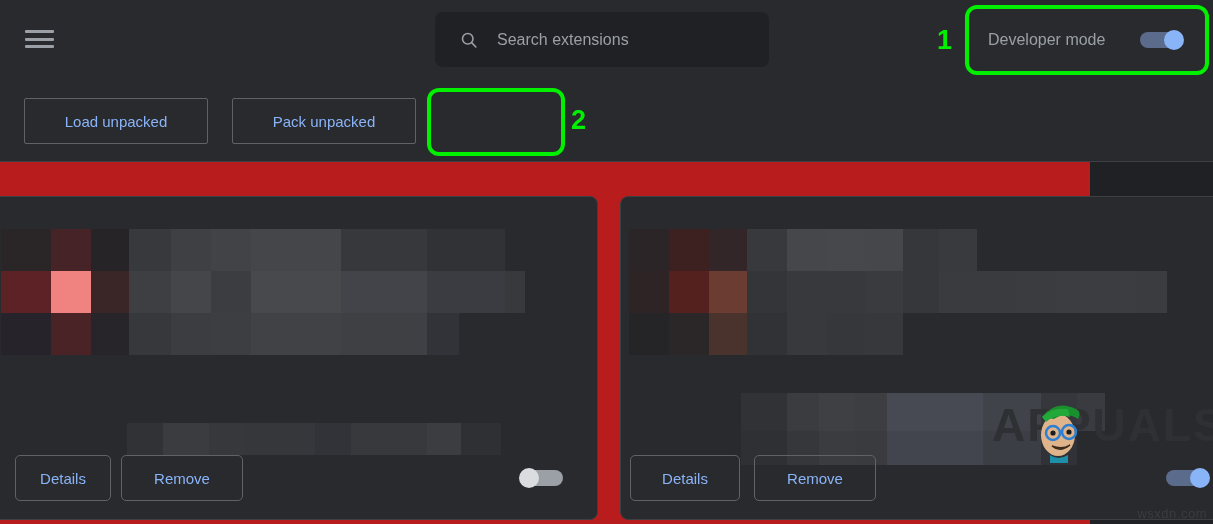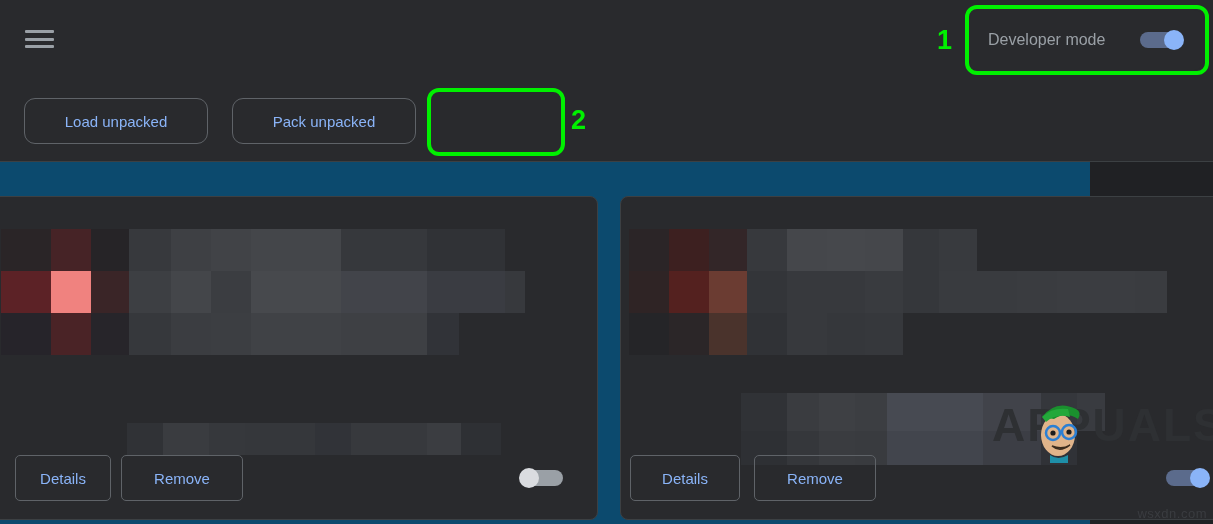--- a/index.html
+++ b/index.html
@@ -75,37 +75,37 @@
     pointer-events: none;
   }
 
   
   .toolbar {
     position: absolute; left: 0; top: 79px; width: 1213px; height: 82px;
     background: #292a2d;
   }
   .tb-btn {
     position: absolute; top: 98px; height: 46px;
-    background: transparent; border: 1px solid #5f6368; border-radius: 11px;
+    background: transparent; border: 1px solid #5f6368; border-radius: 2px;
     color: #8ab4f8; font-size: 15px; font-weight: 500;
     font-family: "Liberation Sans", sans-serif;
     cursor: pointer; display: flex; align-items: center; justify-content: center;
     padding: 0 8px;
   }
   .tb-load   { left: 24px;  width: 184px; }
   .tb-pack   { left: 232px; width: 184px; }
   .tb-update { left: 448px; width: 96px; }
 
   .divider {
     position: absolute; left: 0; top: 161px; width: 1213px; height: 1px;
     background: #3c4043;
   }
 
   
-  .cards { position: absolute; left: 0; top: 162px; width: 1090px; height: 362px; background: #0c4a6e; }
+  .cards { position: absolute; left: 0; top: 162px; width: 1090px; height: 362px; background: #b91c1c; }
   .card {
     position: absolute; top: 34px; height: 324px;
     background: #292a2d; border: 1px solid #3c4043; border-radius: 8px;
     overflow: hidden;
   }
   .card-left  { left: -22px; width: 620px; }
   .card-right { left: 620px; width: 620px; }
 
   .mosaic { position: absolute; }
   .mosaic div { position: absolute; }
@@ -142,20 +142,27 @@
 
   <div class="header">
 
     <div class="hamburger">
       <i></i>
       <i></i>
       <i></i>
     </div>
 
 
+    <div class="searchbox">
+      <svg class="search-icon" viewBox="0 0 24 24">
+        <circle cx="10.5" cy="10.5" r="6.3" fill="none" stroke="#9aa0a6" stroke-width="1.9"></circle>
+        <line x1="15.2" y1="15.2" x2="20.2" y2="20.4" stroke="#9aa0a6" stroke-width="1.9" stroke-linecap="round"></line>
+      </svg>
+      <input class="search-input" type="text" placeholder="Search extensions" style="">
+    </div>
 
     <div class="devmode-wrap">
       <span class="devmode-label">Developer mode</span>
       <span class="toggle on">
         <span class="track"></span>
         <span class="knob"></span>
       </span>
     </div>
 
     <div class="green-box" style="left:965px; top:5px; width:244px; height:70px;"></div>

